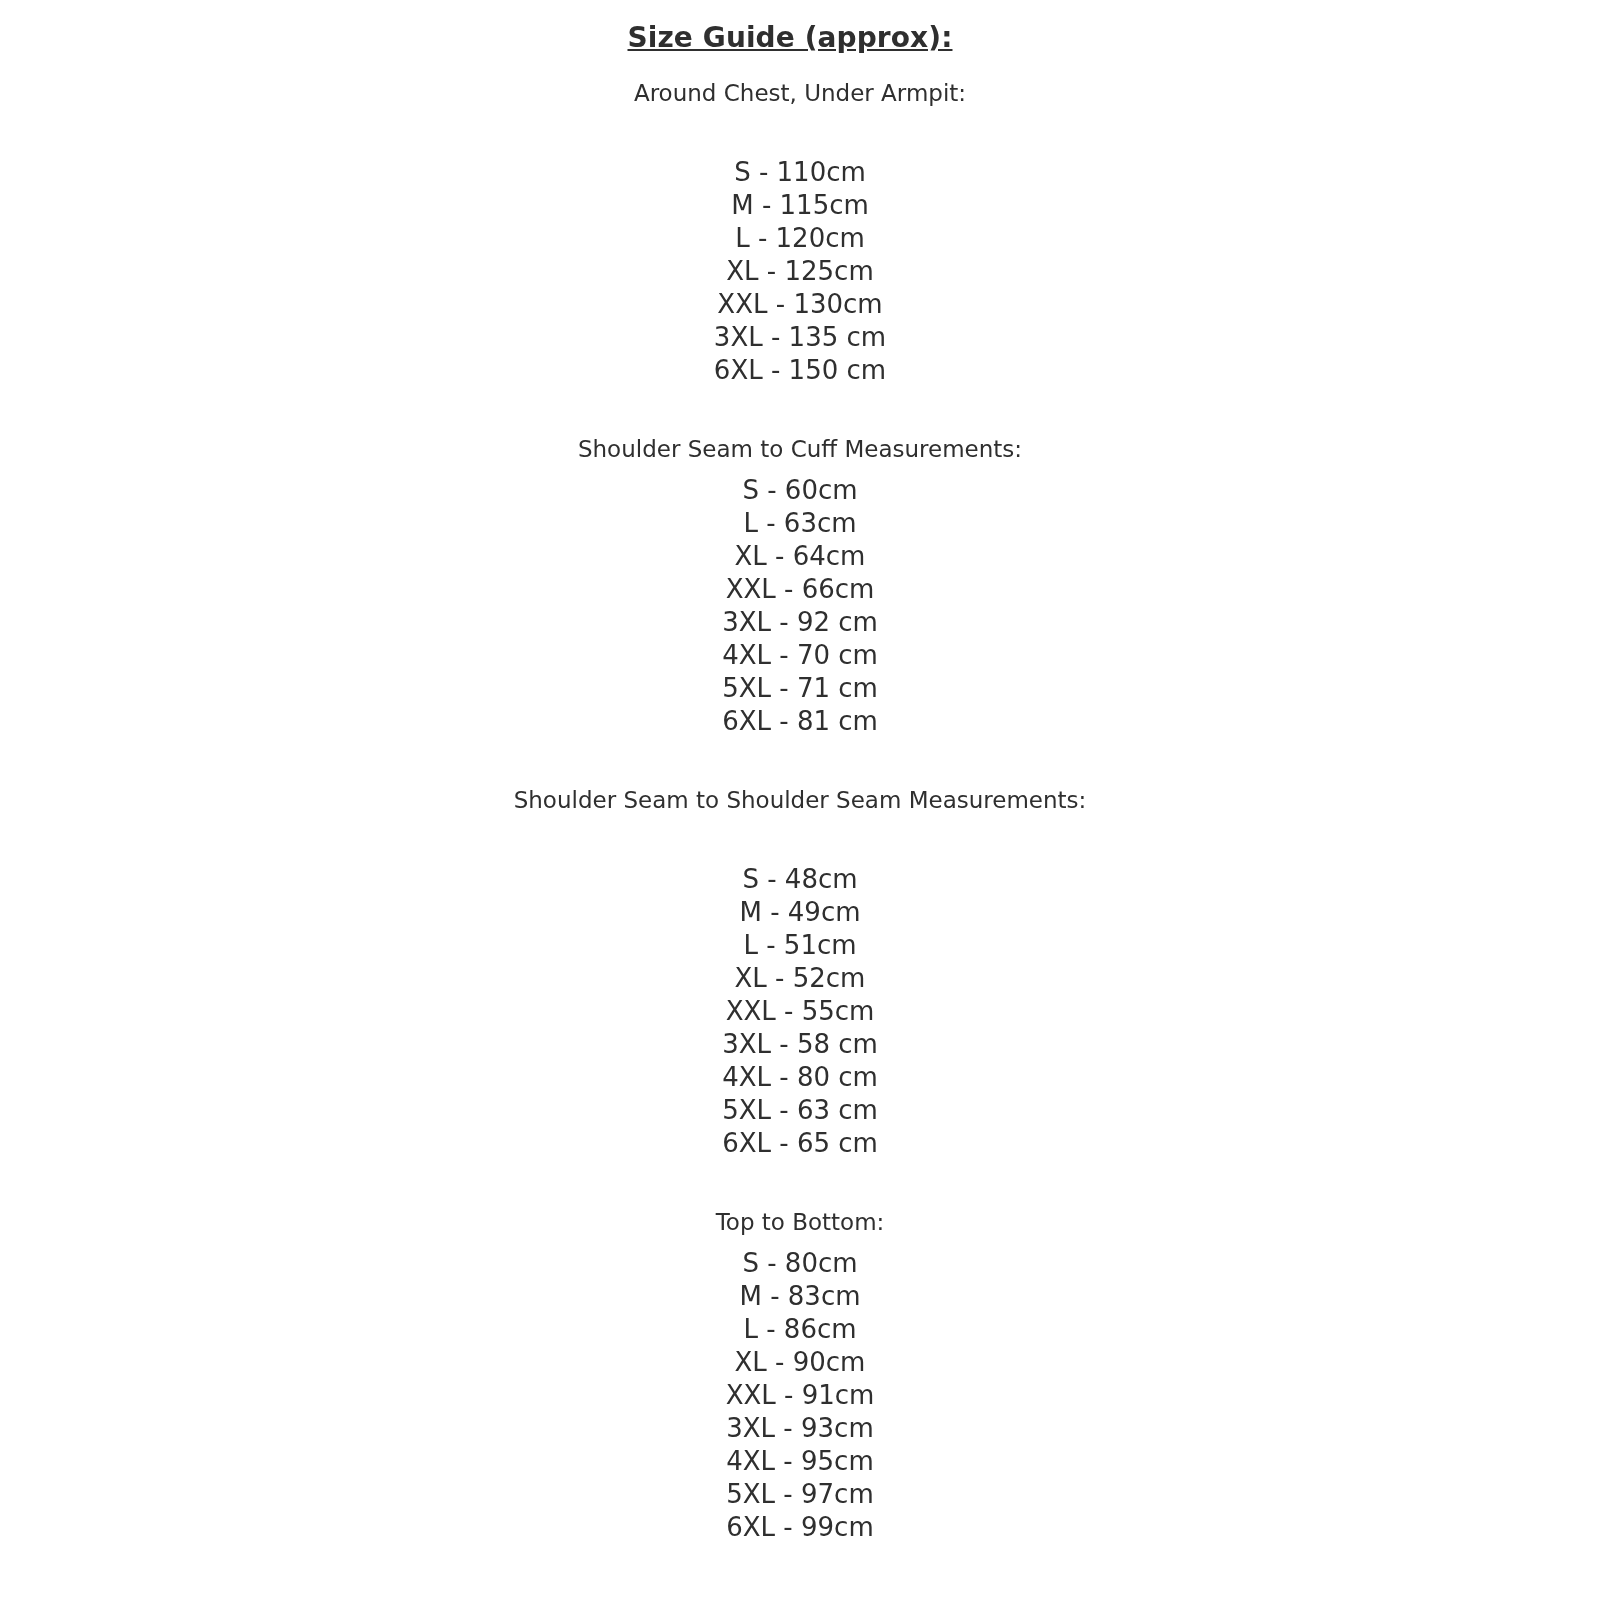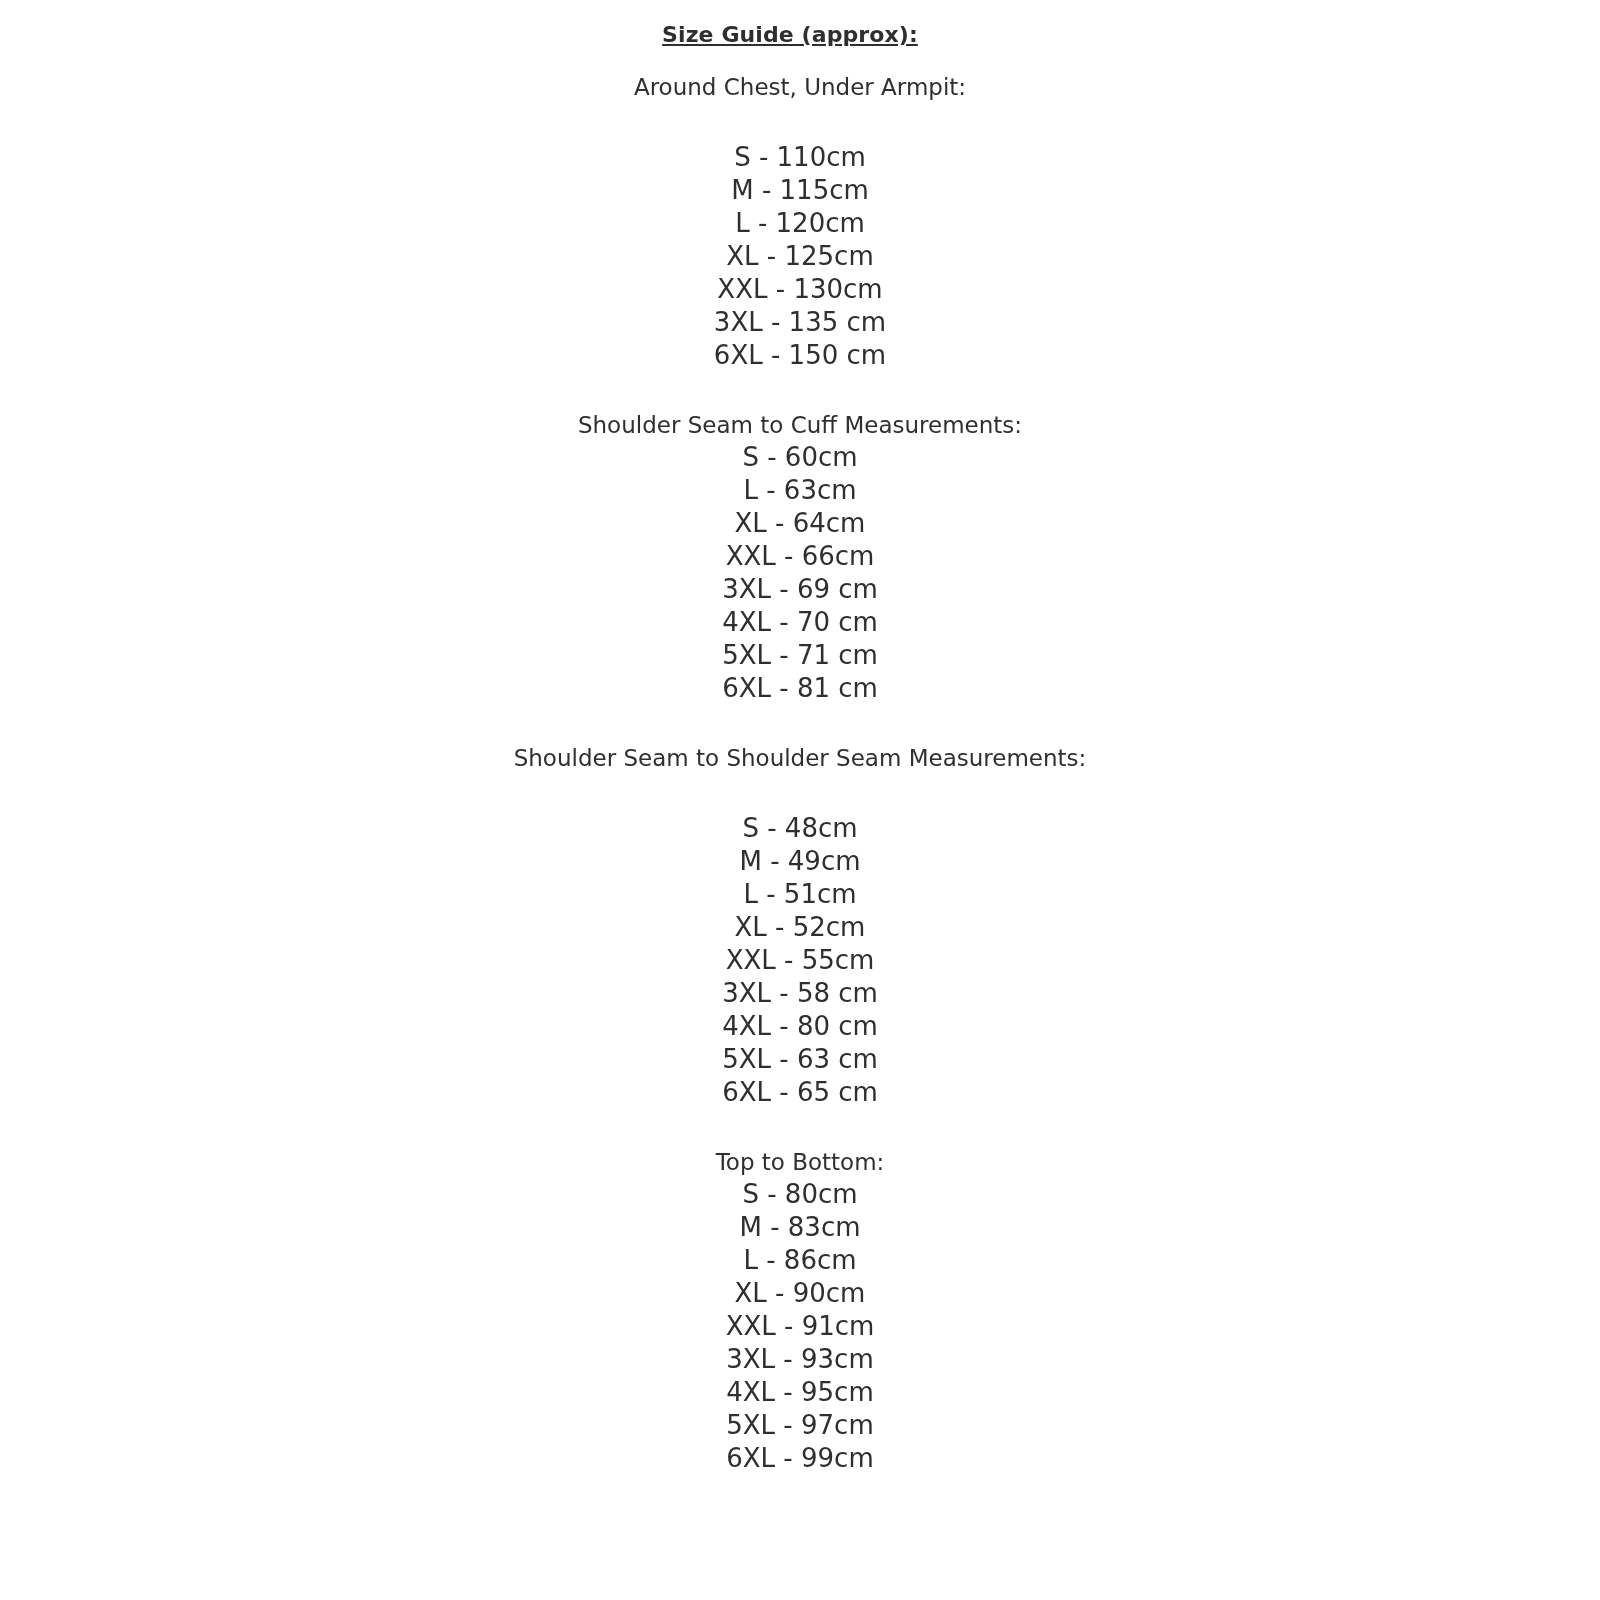--- a/index.html
+++ b/index.html
@@ -14,21 +14,21 @@
     color: #2f2f2f;
     overflow: hidden;
   }
   .page {
     width: 1600px;
     box-sizing: border-box;
     padding: 18px 0 0 0;
     text-align: center;
   }
   .guide-title {
-    font-size: 22px;
+    font-size: 28px;
     font-weight: 700;
     text-decoration: underline;
     letter-spacing: 0.1px;
     line-height: 1.0;
     margin: 0 8px 0 0;
     padding: 6px 12px 0 0;
   }
   .section {
     margin: 0;
     padding: 0;
@@ -41,21 +41,21 @@
   }
   .spacer-lg { height: 38px; }
   .spacer-md { height: 30px; }
   .row {
     font-size: 26px;
     font-weight: 400;
     line-height: 33px;
     white-space: pre;
   }
   .rows {
-    margin: 4px;
+    margin: 13px;
     padding: 0;
   }
 </style>
 </head>
 <body>
 
 <div class="page">
 
   <div class="guide-title">Size Guide (approx):</div>
 
@@ -77,21 +77,21 @@
 
   <div class="spacer-lg"></div>
 
   <div class="section">
     <div class="section-heading">Shoulder Seam to Cuff Measurements:</div>
     <div class="rows">
       <div class="row">S - 60cm</div>
       <div class="row">L - 63cm</div>
       <div class="row">XL - 64cm</div>
       <div class="row">XXL - 66cm</div>
-      <div class="row">3XL - 69 cm</div>
+      <div class="row">3XL - 92 cm</div>
       <div class="row">4XL - 70 cm</div>
       <div class="row">5XL - 71 cm</div>
       <div class="row">6XL - 81 cm</div>
     </div>
   </div>
 
   <div class="spacer-lg"></div>
 
   <div class="section">
     <div class="section-heading">Shoulder Seam to Shoulder Seam Measurements:</div>

